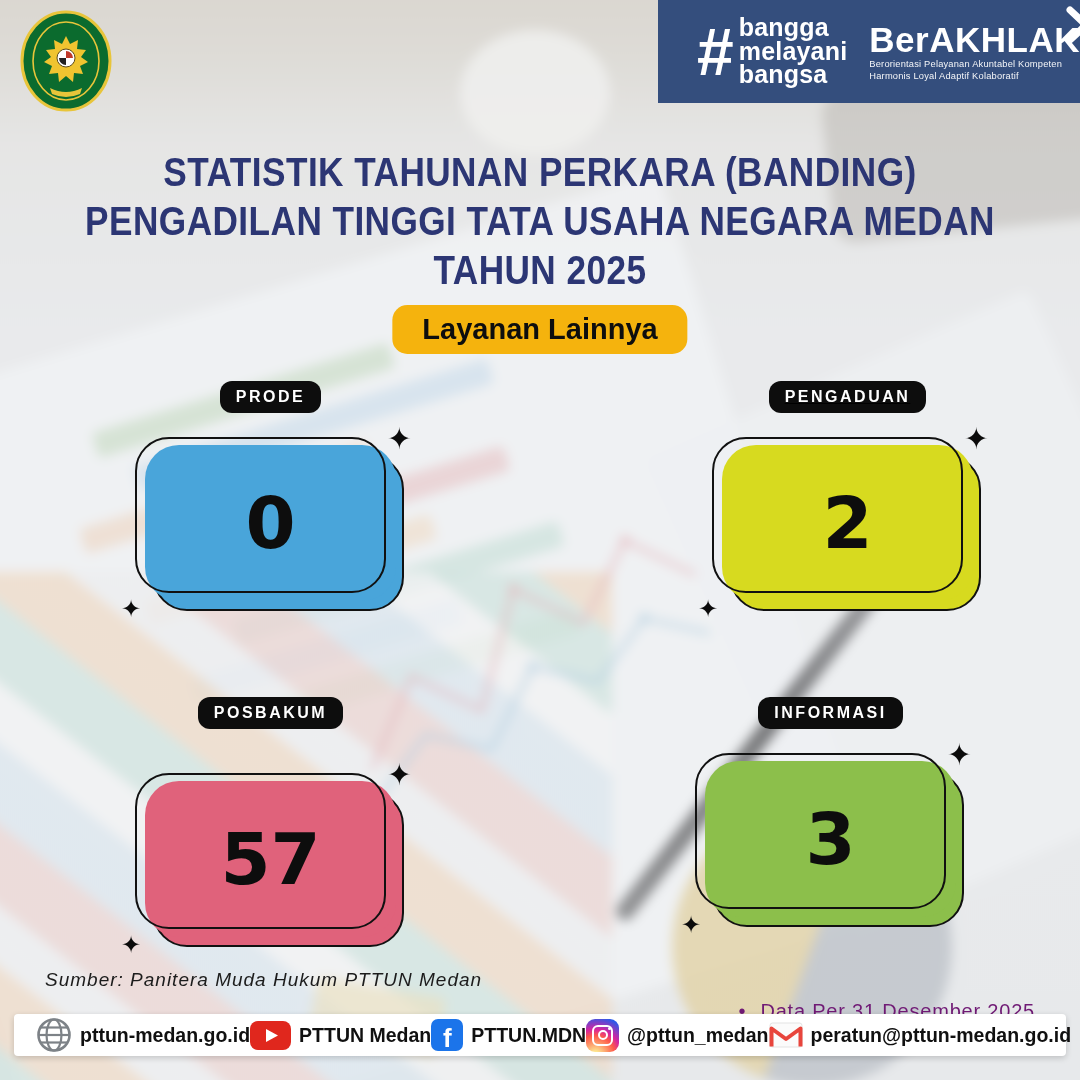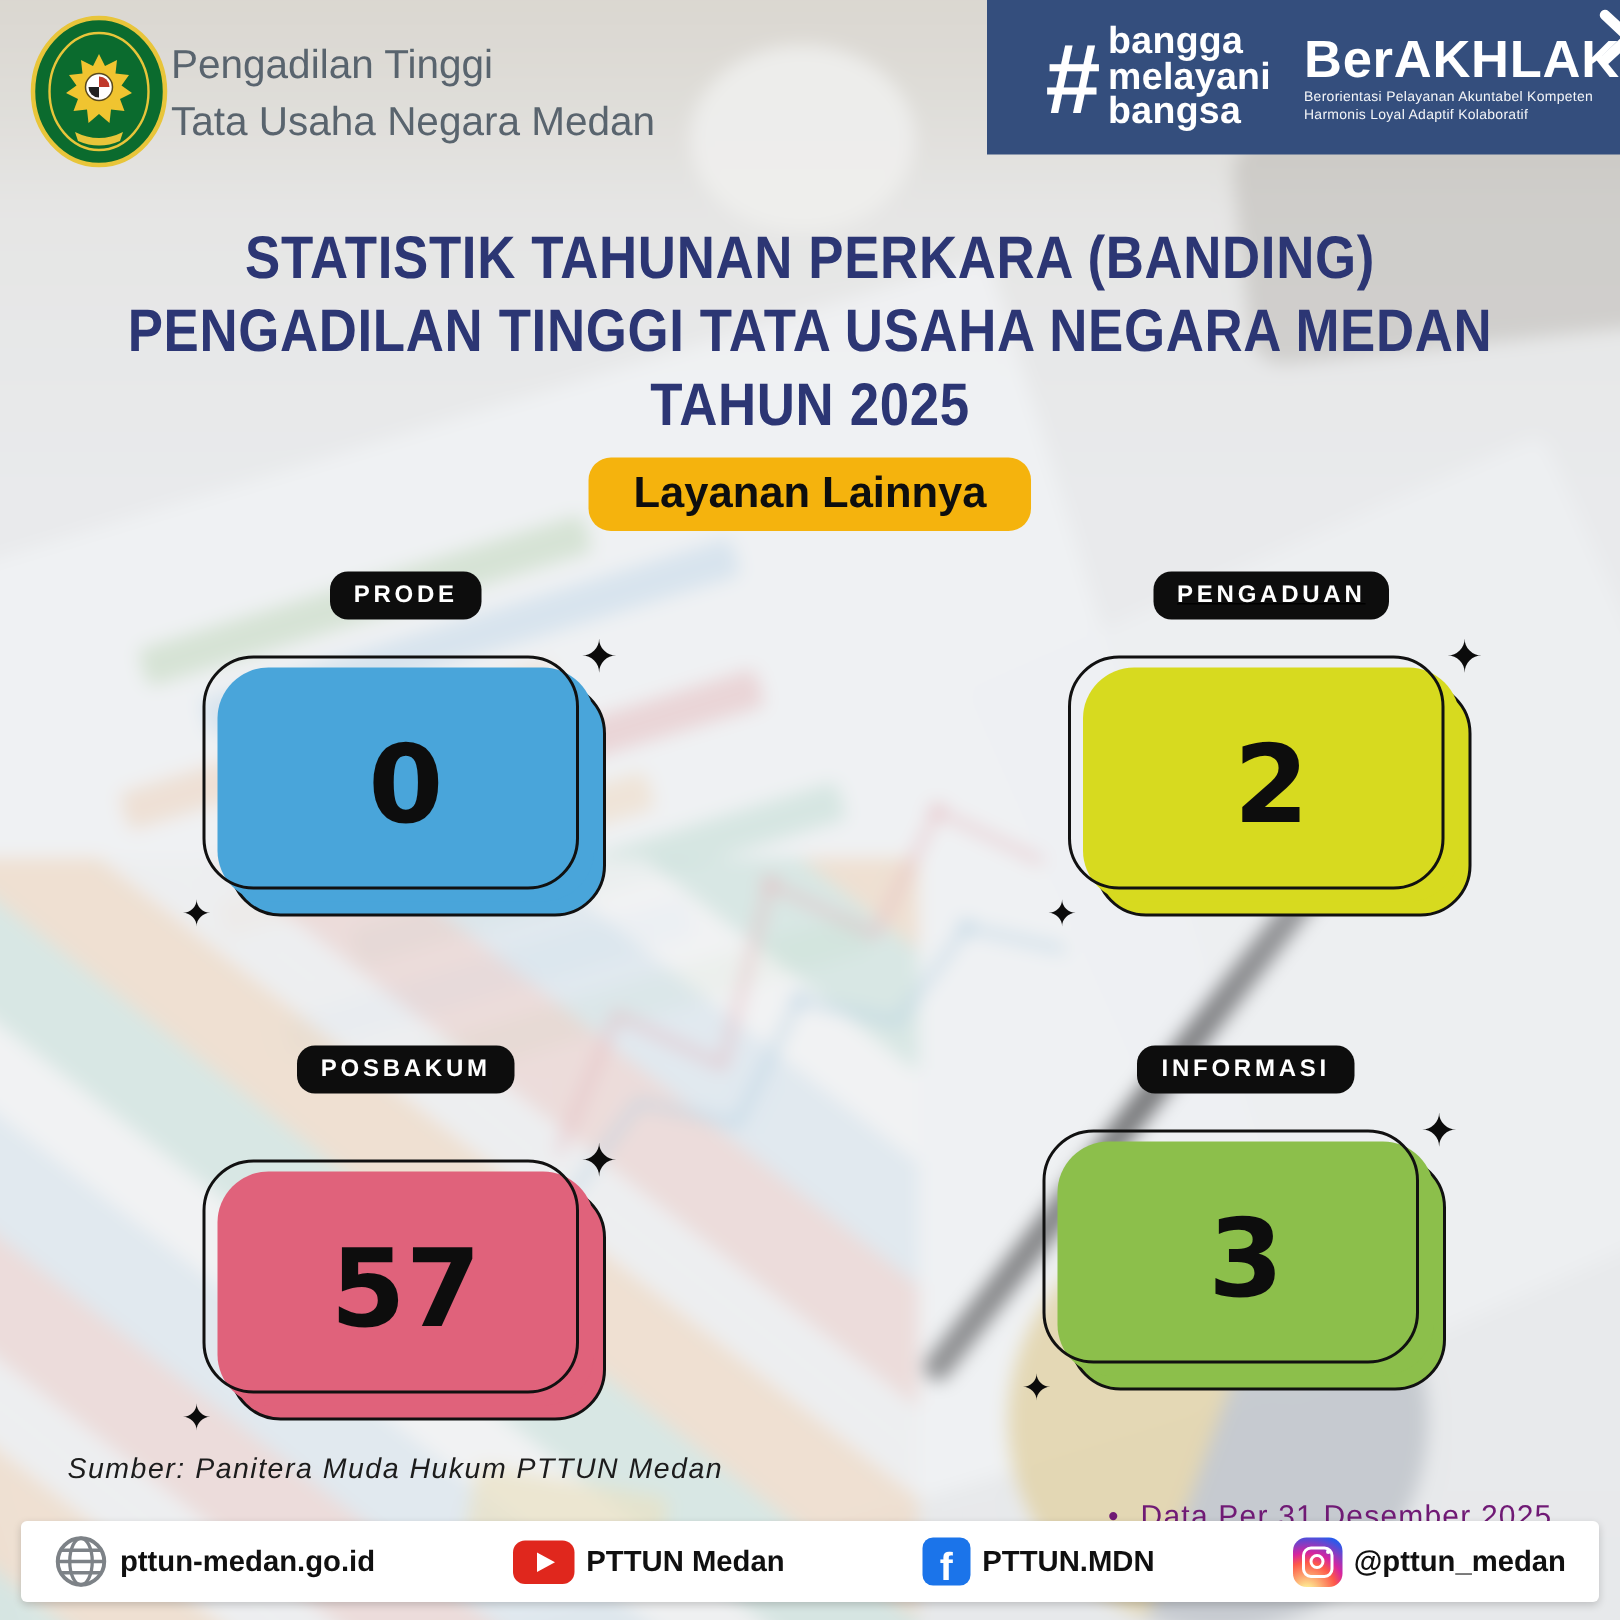--- a/index.html
+++ b/index.html
@@ -82,21 +82,21 @@
   .sparkle-tr{right:-6px;top:-16px;font-size:30px;}
   .sparkle-bl{left:-14px;bottom:-10px;font-size:24px;}
 
   
   .source-note{position:absolute;left:45px;top:969px;font-style:italic;font-size:19px;
     letter-spacing:1px;color:#1c1c1c;}
   .data-note{position:absolute;right:45px;top:1000px;font-size:20px;letter-spacing:.8px;color:#701a75;}
   .data-note .bullet{margin-right:14px;}
 
   
-  .footer-bar{position:absolute;left:14px;right:14px;top:1014px;height:54px;background:#fff;
+  .footer-bar{position:absolute;left:14px;right:14px;top:1014px;height:42px;background:#fff;
     border-radius:4px;box-shadow:0 2px 6px rgba(0,0,0,.18);
     display:flex;align-items:center;justify-content:space-between;padding:0 22px;box-sizing:border-box;}
   .footer-item{display:flex;align-items:center;gap:8px;font-weight:700;font-size:19.5px;color:#101010;white-space:nowrap;}
   .icon-badge{display:flex;align-items:center;justify-content:center;}
   .yt{width:41px;height:29px;background:#e0271d;border-radius:8px;}
   .yt svg{display:block;}
   .fb{width:32px;height:32px;background:#1b74ea;border-radius:7px;color:#fff;
     font-weight:700;font-size:26px;line-height:32px;justify-content:center;overflow:hidden;}
   .fb span{position:relative;top:3px;}
   .ig{width:33px;height:33px;border-radius:9px;position:relative;
@@ -146,24 +146,20 @@
 
     <svg class="logo" width="92" height="102" viewBox="0 0 92 102">
       <ellipse cx="46" cy="51" rx="44" ry="49" fill="#0b6b2e" stroke="#e8c53a" stroke-width="3"></ellipse>
       <ellipse cx="46" cy="51" rx="33" ry="39" fill="none" stroke="#e8c53a" stroke-width="1.6"></ellipse>
       <path d="M46 26 l4 8 8-4 -1 9 9 1 -5 7 7 5 -8 4 3 8 -9 -1 -1 9 -7 -6 -7 6 -1 -9 -9 1 3 -8 -8 -4 7 -5 -5 -7 9 -1 -1 -9 8 4 z" fill="#f0c430"></path>
       <circle cx="46" cy="48" r="9" fill="#fff" stroke="#5a4a1e" stroke-width="1"></circle>
       <path d="M46 41 a7 7 0 0 1 7 7 l-7 0 z" fill="#c0392b"></path>
       <path d="M46 55 a7 7 0 0 1 -7 -7 l7 0 z" fill="#222"></path>
       <path d="M30 78 q16 8 32 0 l-2 6 q-14 6 -28 0 z" fill="#e8c53a"></path>
     </svg>
-    <div class="org-name">
-      <div>Pengadilan Tinggi</div>
-      <div>Tata Usaha Negara Medan</div>
-    </div>
 
     <div class="banner" style="background: rgb(52, 78, 125);">
       <div class="hash-group">
         <div class="hash-symbol">#</div>
         <div class="hash-lines">
           <div>bangga</div>
           <div>melayani</div>
           <div>bangsa</div>
         </div>
       </div>
@@ -275,16 +271,25 @@
 
       <div class="footer-item">
         <span class="icon-badge ig">
           <i></i>
             <b></b>
             <u></u>
         </span>
         <span>@pttun_medan</span>
       </div>
 
+      <div class="footer-item">
+        <span class="icon-badge">
+          <svg width="34" height="26" viewBox="0 0 34 26">
+            <rect x="1" y="1" width="32" height="24" rx="2.5" fill="#fbfbfb" stroke="#e3e3e3"></rect>
+            <path d="M2.5 24.5 V6.5 L17 17 L31.5 6.5 V24.5" fill="none" stroke="#e8453c" stroke-width="4" stroke-linejoin="round"></path>
+          </svg>
+        </span>
+        <span>peratun@pttun-medan.go.id</span>
+      </div>
 
     </div>
   </div>
 </div>
 
 </body></html>

